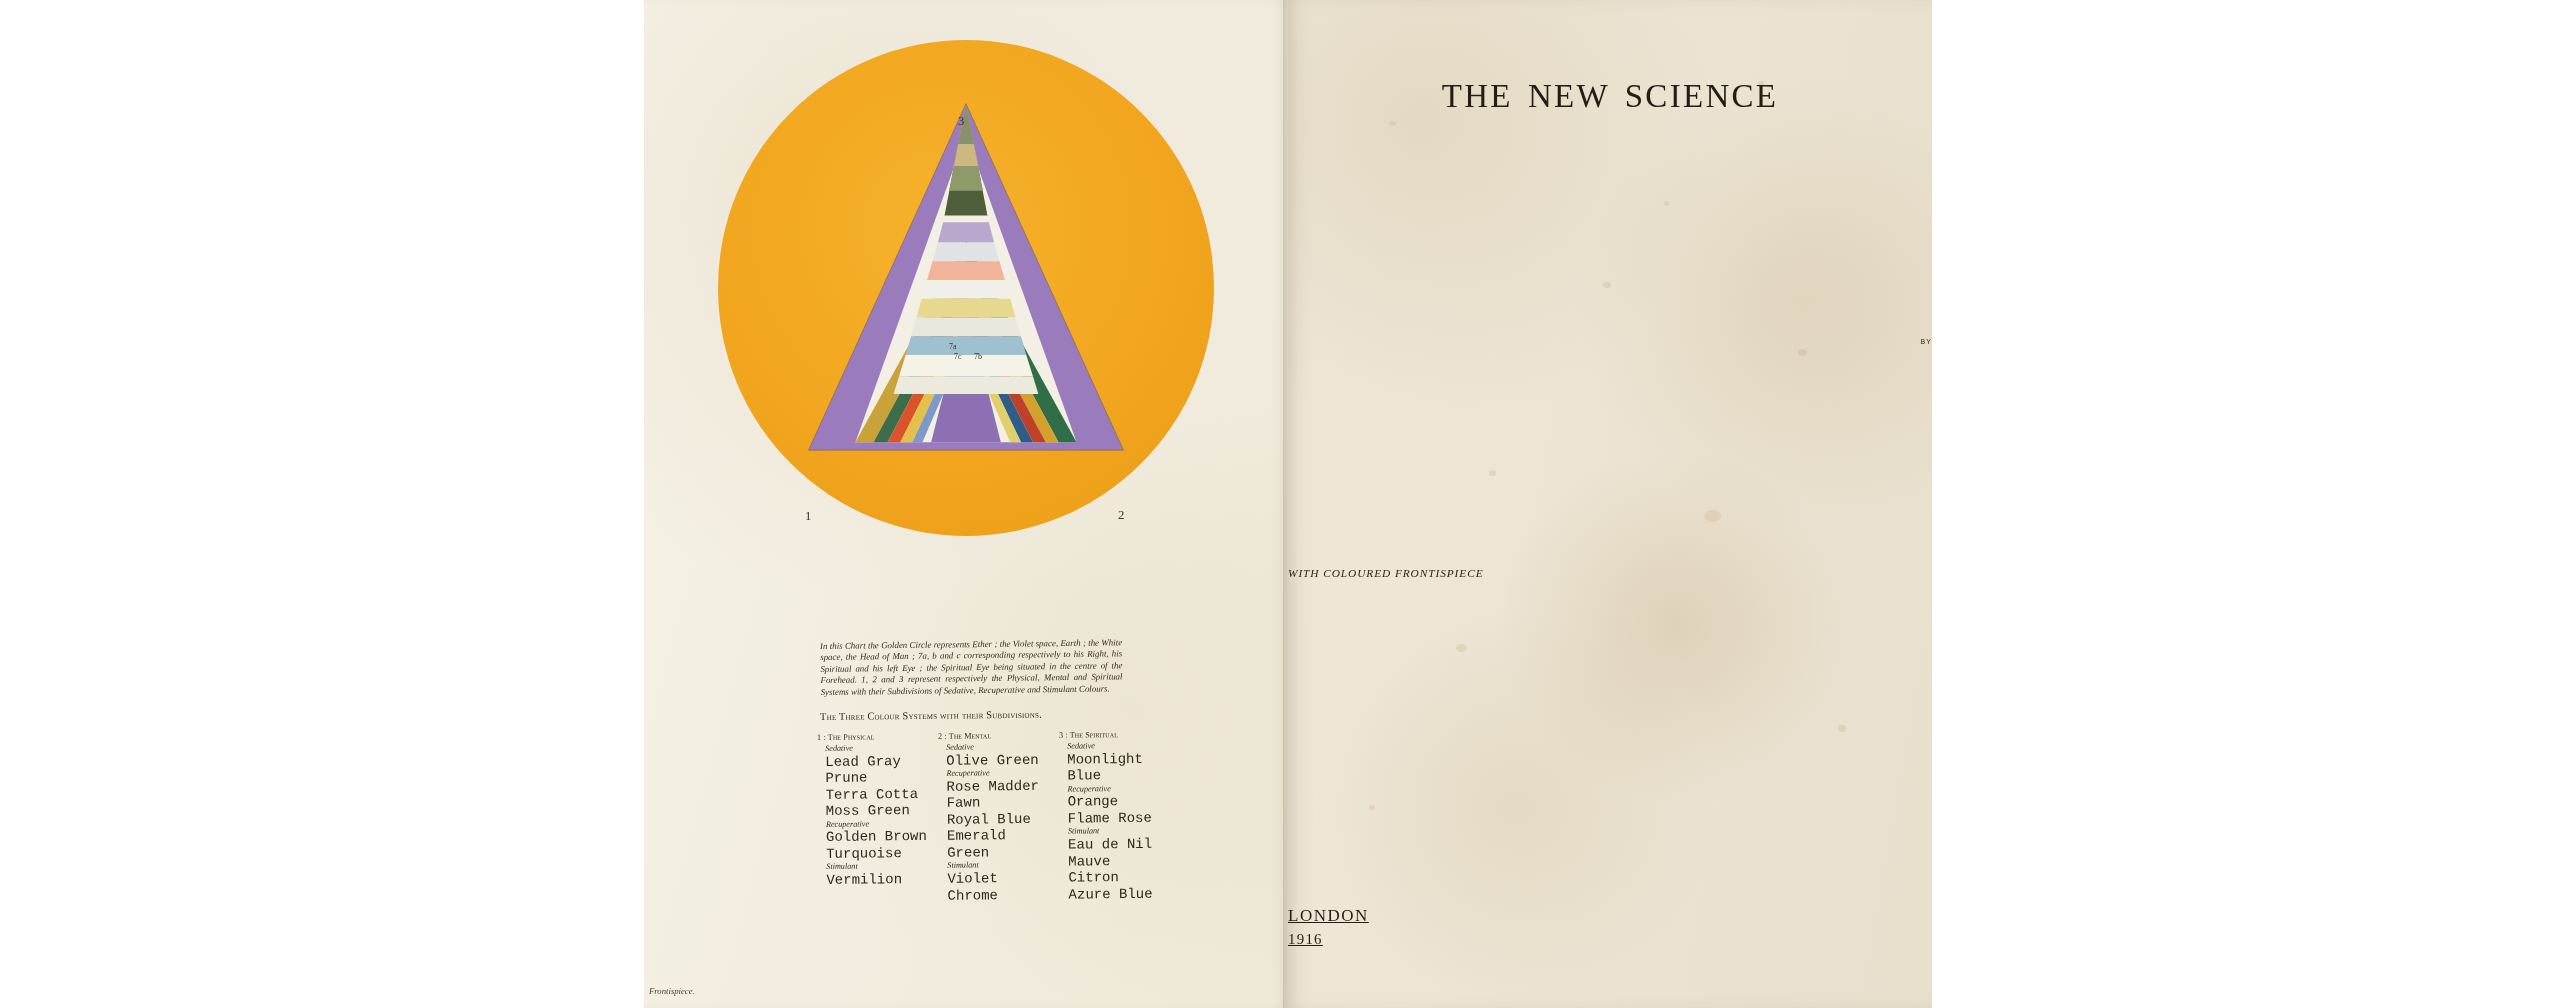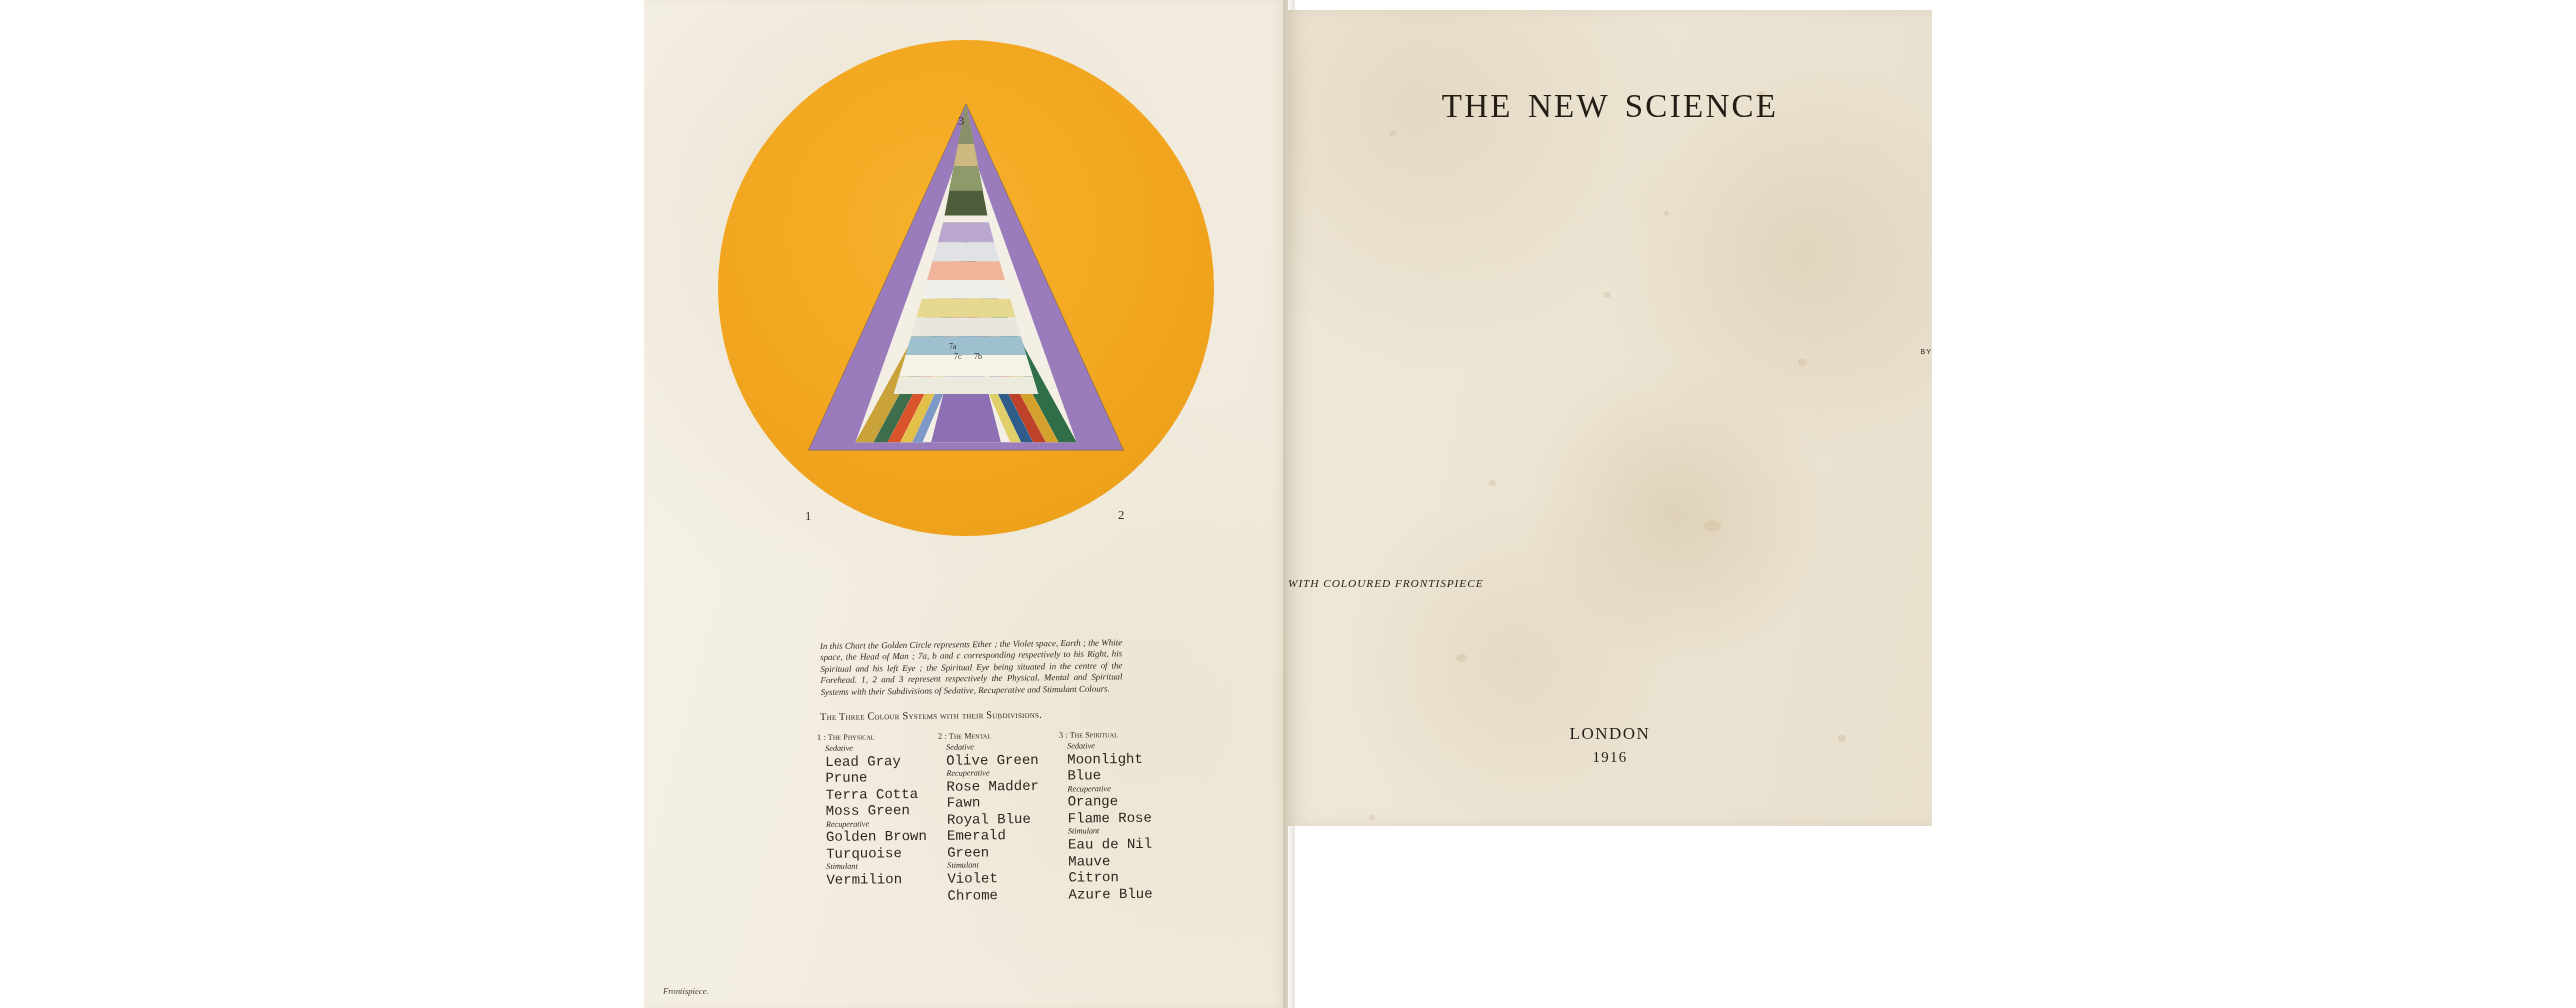--- a/index.html
+++ b/index.html
@@ -132,35 +132,35 @@
     margin-left: 8px;
   }
   .grp-item {
     margin-left: 8px;
     font-size: 14px;
     font-family: Liberation Mono, monospace;
   }
 
   .frontispiece-mark {
     position: absolute;
-    left: 19px;
+    left: 5px;
     bottom: 12px;
     font-family: "Liberation Serif", serif;
     font-style: italic;
     font-size: 8.7px;
     color: #4a3f30;
   }
 
   
   .page-right {
     position: absolute;
     left: 1288px;
-    top: 10px;
-    width: 644px;
-    height: 816px;
+    top: 0;
+    width: 644px;
+    height: 1008px;
     background: #ece5d5;
     background-image:
       radial-gradient(circle at 20% 12%, rgba(205,185,150,0.30) 0%, rgba(205,185,150,0) 30%),
       radial-gradient(circle at 80% 30%, rgba(200,178,140,0.28) 0%, rgba(200,178,140,0) 26%),
       radial-gradient(circle at 60% 62%, rgba(198,174,135,0.32) 0%, rgba(198,174,135,0) 24%),
       radial-gradient(circle at 35% 80%, rgba(205,186,150,0.25) 0%, rgba(205,186,150,0) 22%),
       linear-gradient(100deg, #efe8d9 0%, #ece4d3 50%, #e8dfcd 100%);
     box-shadow: inset 12px 0 23px -13.4px rgba(110,95,65,0.35);
   }
   .foxing {
@@ -221,22 +221,22 @@
     font-size: 11.4px;
     letter-spacing: 0.9px;
     color: #2d251c;
   }
 
   .imprint {
     position: absolute;
     left: 0;
     bottom: 60px;
     width: 644px;
-    text-align: center;
     color: #241d16;
+    text-decoration: underline;
   }
   .imprint-city {
     font-family: "Liberation Serif", serif;
     font-size: 17px;
     letter-spacing: 1.5px;
     margin-bottom: 5.4px;
   }
   .imprint-pub {
     font-family: "Liberation Serif", serif;
     font-size: 18px;

